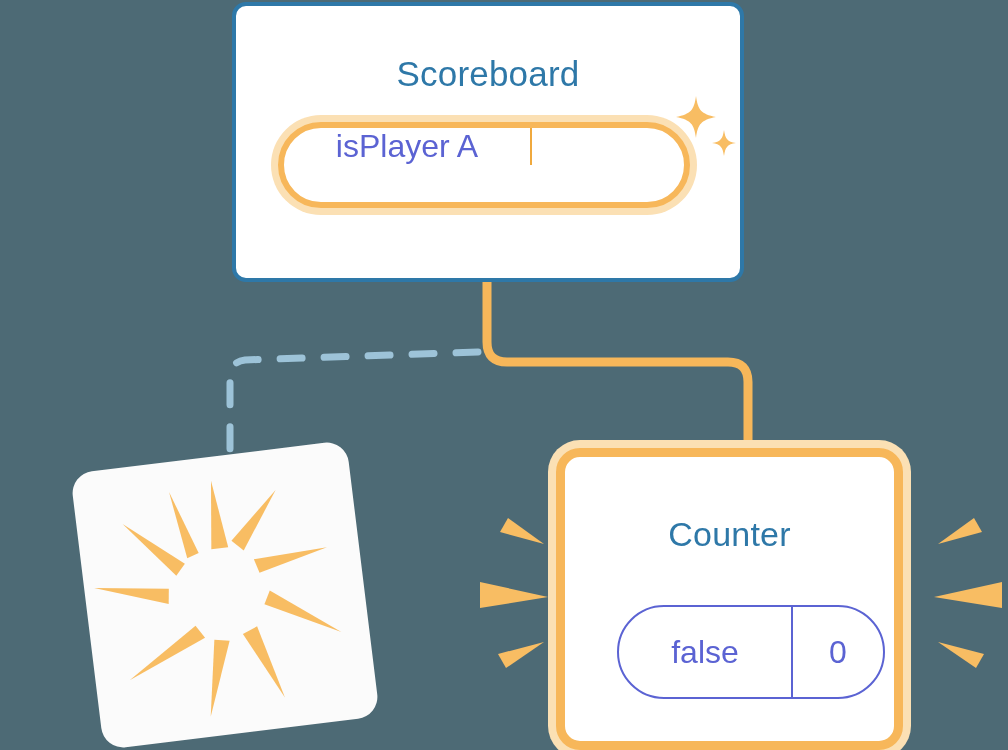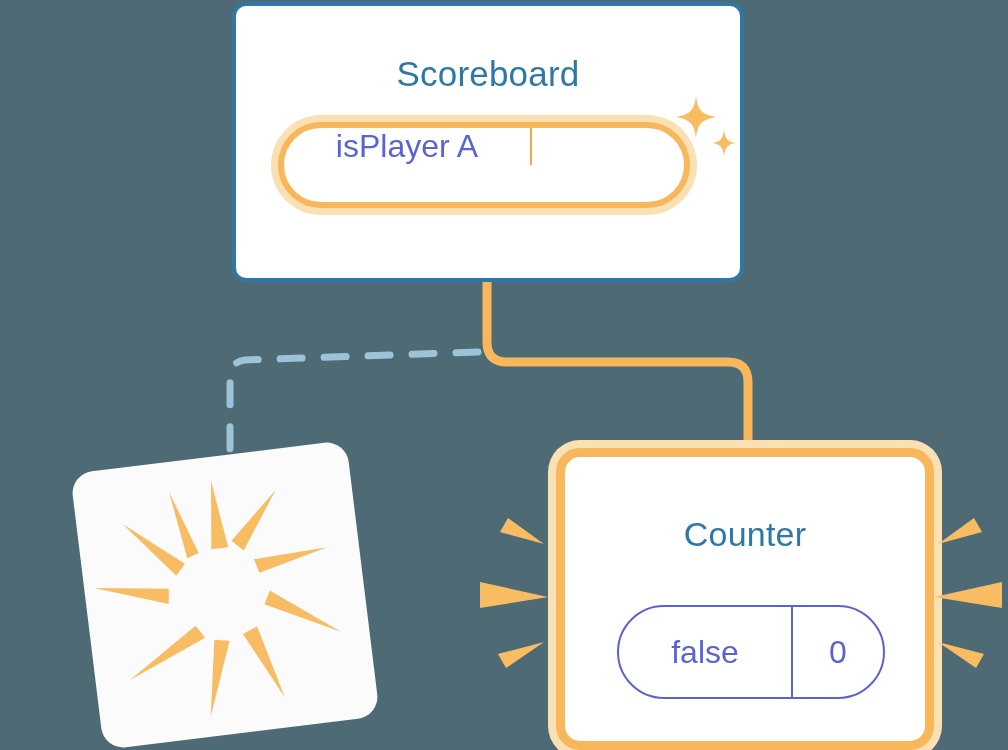--- a/index.html
+++ b/index.html
@@ -45,21 +45,21 @@
     width: 512px;
     height: 280px;
     border: 4px solid #2e78a8;
     border-radius: 14px;
   }
 
   
   #counter-card {
     left: 556px;
     top: 448px;
-    width: 378px;
+    width: 347px;
     height: 302px;
     border: 9px solid #f7b75a;
     border-radius: 24px;
     box-shadow: 0 0 0 8px #fbe0b4;
   }
 
   
   #ghost-card {
     left: 86px;
     top: 456px;

